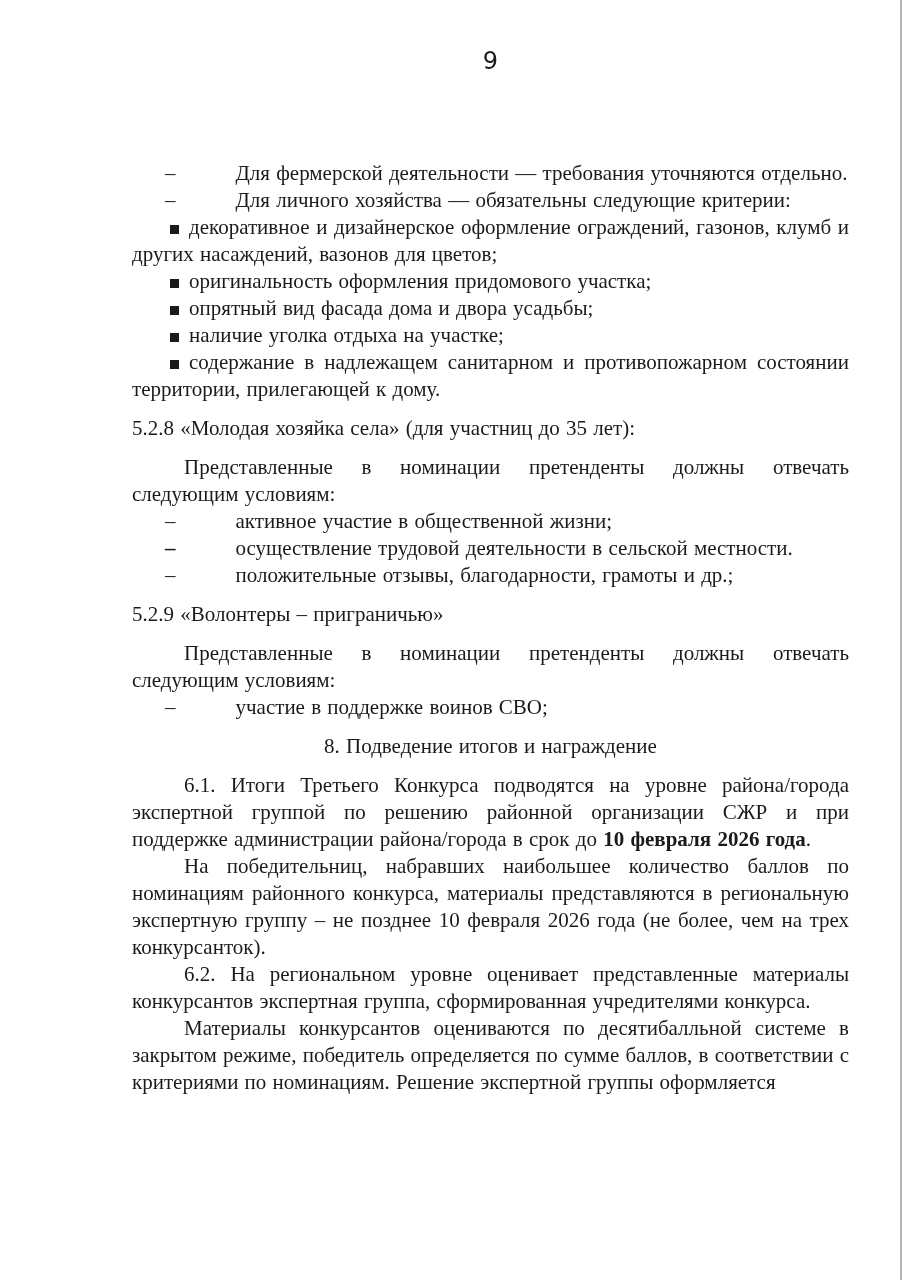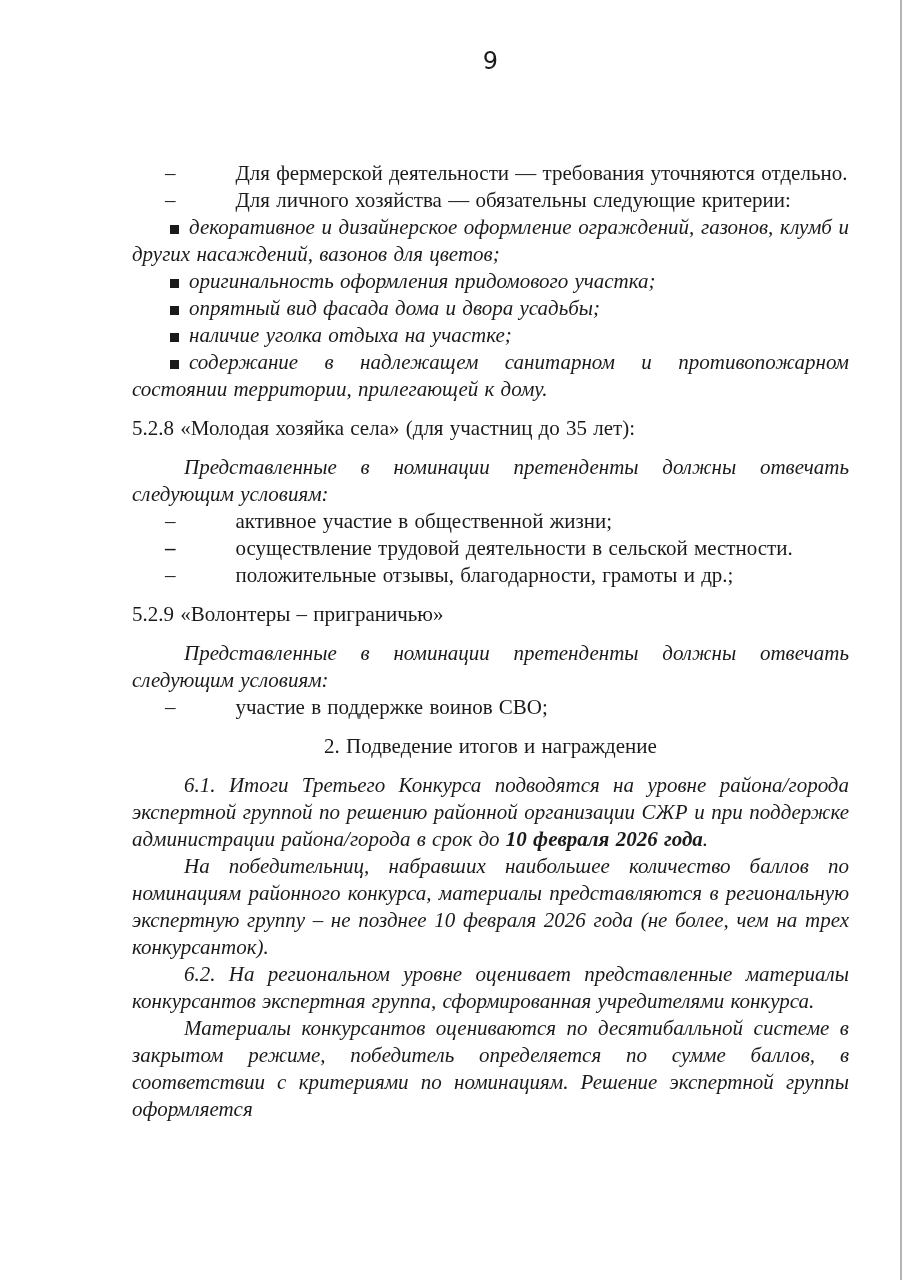--- a/index.html
+++ b/index.html
@@ -22,23 +22,23 @@
     font-size:24px;line-height:26px;
   }
   .content{
     position:absolute;left:132px;top:112px;width:717px;
     font-size:21px;line-height:27px;
     text-align:justify;text-align-last:left;
     word-spacing:1px;
     margin-top:48px;
   }
   .content p{margin:0;}
-  p.para{text-indent:52px;font-style:italic;}
+  p.para{text-indent:52px;}
   p.li-dash{text-indent:33px;}
-  p.li-sq{text-indent:38px;font-style:italic;}
+  p.li-sq{text-indent:38px;}
   .tabsp{display:inline-block;width:60px;}
   .sqb{
     display:inline-block;width:9px;height:9px;
     background:currentColor;margin-right:10px;
   }
   .hd{
     font-weight:400;font-size:21px;line-height:27px;
     margin:12px 0;text-indent:0;
   }
   .hd-c{text-align:center;text-align-last:center;}
@@ -81,21 +81,21 @@
     <p class="li-dash"><span>–</span><span class="tabsp"></span><span>положительные отзывы, благодарности, грамоты и др.;</span></p>
 
     <h3 class="hd">5.2.9 «Волонтеры – приграничью»</h3>
 
     <p class="para">Представленные в номинации претенденты должны отвечать следующим условиям:</p>
 
     <p class="li-dash"><span>–</span><span class="tabsp"></span><span>участие в поддержке воинов СВО;</span></p>
 
 
 
-    <h3 class="hd hd-c">2. Подведение итогов и награждение</h3>
+    <h3 class="hd hd-c">8. Подведение итогов и награждение</h3>
 
     <p class="para"><span>6.1. Итоги Третьего Конкурса подводятся на уровне района/города экспертной группой по решению районной организации СЖР и при поддержке администрации района/города в срок до </span><b>10 февраля 2026 года</b><span>.</span></p>
 
     <p class="para">На победительниц, набравших наибольшее количество баллов по номинациям районного конкурса, материалы представляются в региональную экспертную группу – не позднее 10 февраля 2026 года (не более, чем на трех конкурсанток).</p>
 
     <p class="para">6.2. На региональном уровне оценивает представленные материалы конкурсантов экспертная группа, сформированная учредителями конкурса.</p>
 
     <p class="para">Материалы конкурсантов оцениваются по десятибалльной системе в закрытом режиме, победитель определяется по сумме баллов, в соответствии с критериями по номинациям. Решение экспертной группы оформляется</p>
 
   </div>

